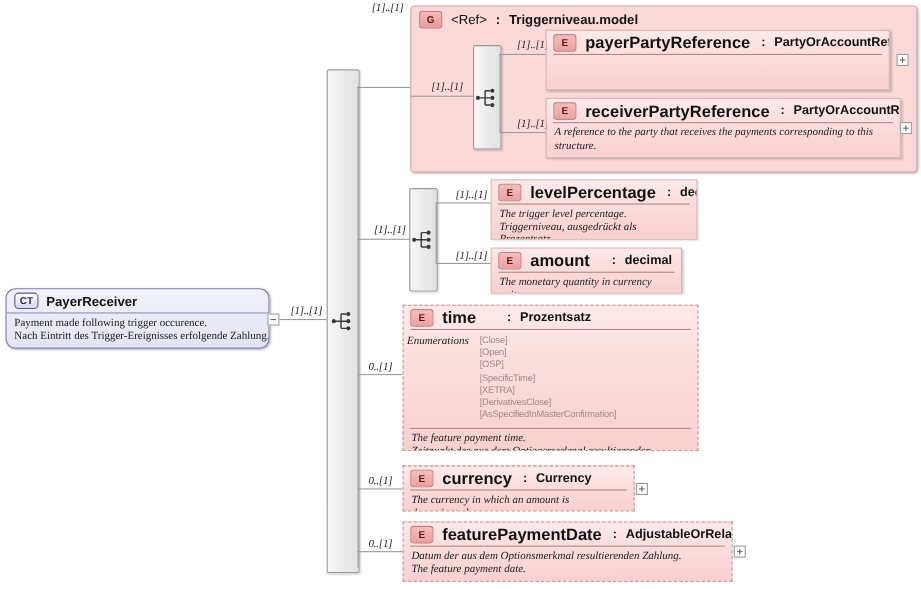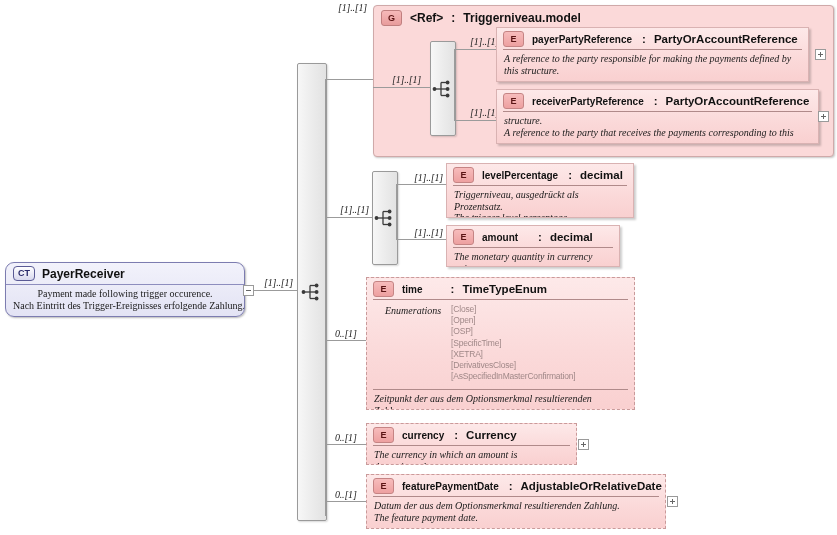--- a/index.html
+++ b/index.html
@@ -45,21 +45,20 @@
   }
 
   
   .ct-box {
     position: absolute;
     background: linear-gradient(to bottom, #f2f2fb 0%, #e3e3f4 100%);
     border: 1px solid #7c7cb0;
     border-radius: 9px;
     box-shadow: 1px 1px 2px rgba(0,0,0,0.28);
     overflow: hidden;
-    text-align: center;
   }
   .ct-head {
     display: flex;
     align-items: center;
     gap: 7px;
     padding: 3px 8px 3px 7px;
     height: 21px;
     box-sizing: border-box;
   }
   .ct-badge {
@@ -123,21 +122,21 @@
     border: 1px solid #c07f7f;
     border-radius: 3px;
     background: linear-gradient(to bottom,#f6b9b9,#e89c9c);
     font-size: 9px;
     font-weight: bold;
     color: #5a1414;
     line-height: 1;
   }
   .g-title {
     font-size: 12px;
-    font-weight: bold;
+    font-weight: normal;
     color: #111;
   }
   .g-type {
     font-size: 12px;
     font-weight: bold;
     color: #111;
   }
 
   
   .e-box {
@@ -171,21 +170,21 @@
     height: 14px;
     border: 1px solid #c58484;
     border-radius: 3px;
     background: linear-gradient(to bottom,#f7bcbc,#eda0a0);
     font-size: 9px;
     font-weight: bold;
     color: #5a1414;
     line-height: 1;
   }
   .e-name {
-    font-size: 10px;
+    font-size: 15px;
     font-weight: bold;
     color: #111;
   }
   .e-colon {
     font-size: 11.5px;
     font-weight: bold;
     color: #111;
     margin-left: 2px;
   }
   .e-type {
@@ -203,21 +202,21 @@
     font-family: "Liberation Serif", serif;
     font-style: italic;
     font-size: 10px;
     line-height: 11.5px;
     color: #1a1a1a;
   }
 
   
   .enum-wrap {
     display: flex;
-    padding: 4px 7px 3px 18px;
+    padding: 4px 7px 3px 3px;
     gap: 10px;
   }
   .enum-label {
     font-family: "Liberation Serif", serif;
     font-style: italic;
     font-size: 10px;
     color: #1a1a1a;
     flex: 0 0 auto;
     padding-top: 1px;
   }
@@ -315,38 +314,34 @@
   <div class="card" style="left:470px; top:107px;">[1]..[1]</div>
 
   <div class="e-box required" style="left:496px; top:27px; width:313px; height:55px;">
     <div class="e-head">
       <span class="e-badge">E</span>
       <span class="e-name">payerPartyReference</span>
       <span class="e-colon">:</span>
       <span class="e-type">PartyOrAccountReference</span>
     </div>
     <div class="e-rule"></div>
-    <div class="e-doc">
-      <div>A reference to the party responsible for making the payments defined by</div>
-      <div>this structure.</div>
-    </div>
   </div>
   <div class="toggle plus" style="left:815px; top:49px;"></div>
 
   <div class="e-box required" style="left:496px; top:89px; width:323px; height:55px;">
     <div class="e-head">
       <span class="e-badge">E</span>
       <span class="e-name">receiverPartyReference</span>
       <span class="e-colon">:</span>
       <span class="e-type">PartyOrAccountReference</span>
     </div>
     <div class="e-rule"></div>
     <div class="e-doc">
+      <div>A reference to the party that receives the payments corresponding to this</div>
       <div>structure.</div>
-      <div>A reference to the party that receives the payments corresponding to this</div>
     </div>
   </div>
   <div class="toggle plus" style="left:818px; top:111px;"></div>
 
   <div class="seq-box" style="left:297px; top:63px; width:28px; height:456px;">
     <svg class="seq-glyph" viewBox="0 0 22 22">
       <circle cx="2.5" cy="11" r="1.9" fill="#3a3a3a"></circle>
       <line x1="4" y1="11" x2="9" y2="11" stroke="#3a3a3a" stroke-width="1.3"></line>
       <line x1="9" y1="4.5" x2="9" y2="17.5" stroke="#3a3a3a" stroke-width="1.3"></line>
       <line x1="9" y1="4.5" x2="14" y2="4.5" stroke="#3a3a3a" stroke-width="1.3"></line>
@@ -400,22 +395,22 @@
 
   <div class="e-box required" style="left:446px; top:163px; width:188px; height:55px;">
     <div class="e-head">
       <span class="e-badge">E</span>
       <span class="e-name">levelPercentage</span>
       <span class="e-colon">:</span>
       <span class="e-type">decimal</span>
     </div>
     <div class="e-rule"></div>
     <div class="e-doc">
+      <div>The trigger level percentage.</div>
       <div>Triggerniveau, ausgedrückt als Prozentsatz.</div>
-      <div>The trigger level percentage.</div>
     </div>
   </div>
 
   <div class="e-box required" style="left:446px; top:225px; width:174px; height:42px;">
     <div class="e-head">
       <span class="e-badge">E</span>
       <span class="e-name">amount</span>
       <span class="e-colon" style="margin-left:12px;">:</span>
       <span class="e-type">decimal</span>
     </div>
@@ -423,37 +418,38 @@
     <div class="e-doc">
       <div>The monetary quantity in currency units.</div>
     </div>
   </div>
 
   <div class="e-box optional" style="left:366px; top:277px; width:269px; height:133px;">
     <div class="e-head">
       <span class="e-badge">E</span>
       <span class="e-name">time</span>
       <span class="e-colon" style="margin-left:20px;">:</span>
-      <span class="e-type">TimeTypeEnum</span>
+      <span class="e-type">Prozentsatz</span>
     </div>
     <div class="e-rule"></div>
     <div class="enum-wrap">
       <span class="enum-label">Enumerations</span>
       <div class="enum-list">
         <div>[Close]</div>
         <div>[Open]</div>
         <div>[OSP]</div>
         <div>[SpecificTime]</div>
         <div>[XETRA]</div>
         <div>[DerivativesClose]</div>
         <div>[AsSpecifiedInMasterConfirmation]</div>
       </div>
     </div>
     <div class="e-rule" style="margin-top:4px;"></div>
     <div class="e-doc">
+      <div>The feature payment time.</div>
       <div>Zeitpunkt der aus dem Optionsmerkmal resultierenden Zahlung.</div>
     </div>
   </div>
 
   <div class="e-box optional" style="left:366px; top:423px; width:211px; height:42px;">
     <div class="e-head">
       <span class="e-badge">E</span>
       <span class="e-name">currency</span>
       <span class="e-colon">:</span>
       <span class="e-type">Currency</span>

